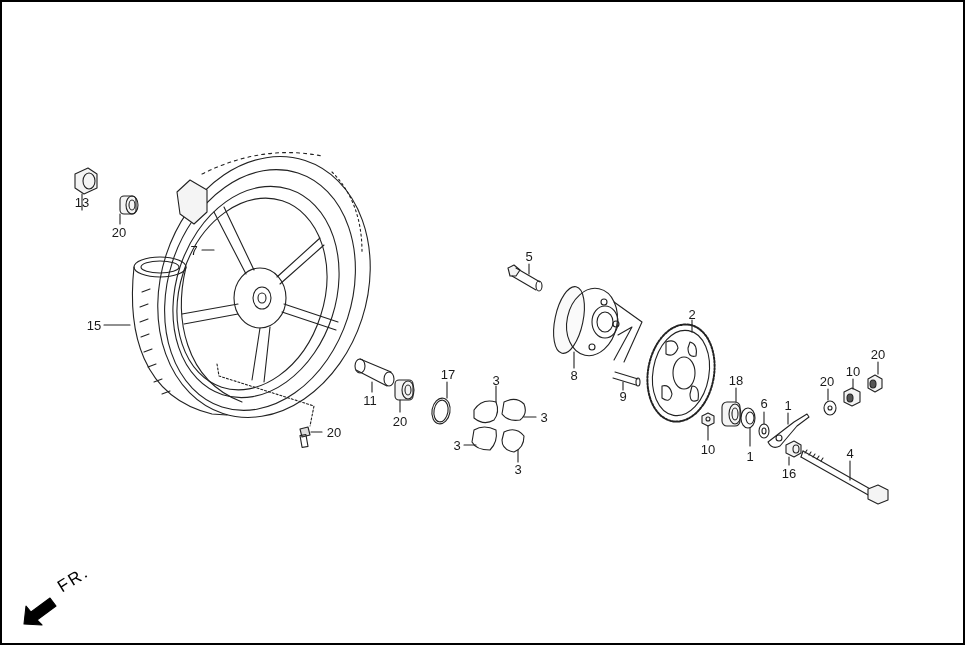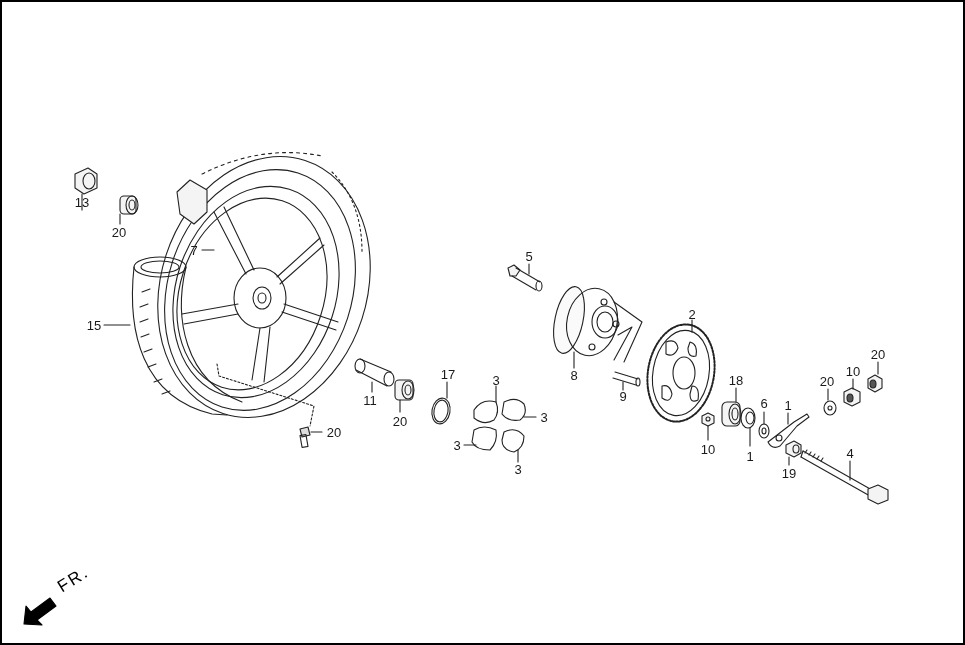--- a/index.html
+++ b/index.html
@@ -240,20 +240,20 @@
   <span class="callout" style="left:516px;top:467px">3</span>
   <span class="callout" style="left:527px;top:254px">5</span>
   <span class="callout" style="left:572px;top:373px">8</span>
   <span class="callout" style="left:621px;top:394px">9</span>
   <span class="callout" style="left:690px;top:312px">2</span>
   <span class="callout" style="left:706px;top:447px">10</span>
   <span class="callout" style="left:734px;top:378px">18</span>
   <span class="callout" style="left:748px;top:454px">1</span>
   <span class="callout" style="left:762px;top:401px">6</span>
   <span class="callout" style="left:786px;top:403px">1</span>
-  <span class="callout" style="left:787px;top:471px">19</span>
+  <span class="callout" style="left:787px;top:471px">16</span>
   <span class="callout" style="left:848px;top:451px">4</span>
   <span class="callout" style="left:825px;top:379px">20</span>
   <span class="callout" style="left:851px;top:369px">10</span>
   <span class="callout" style="left:876px;top:352px">20</span>
 
   <span class="fr-label">FR.</span>
 </div>
 
 </body></html>

